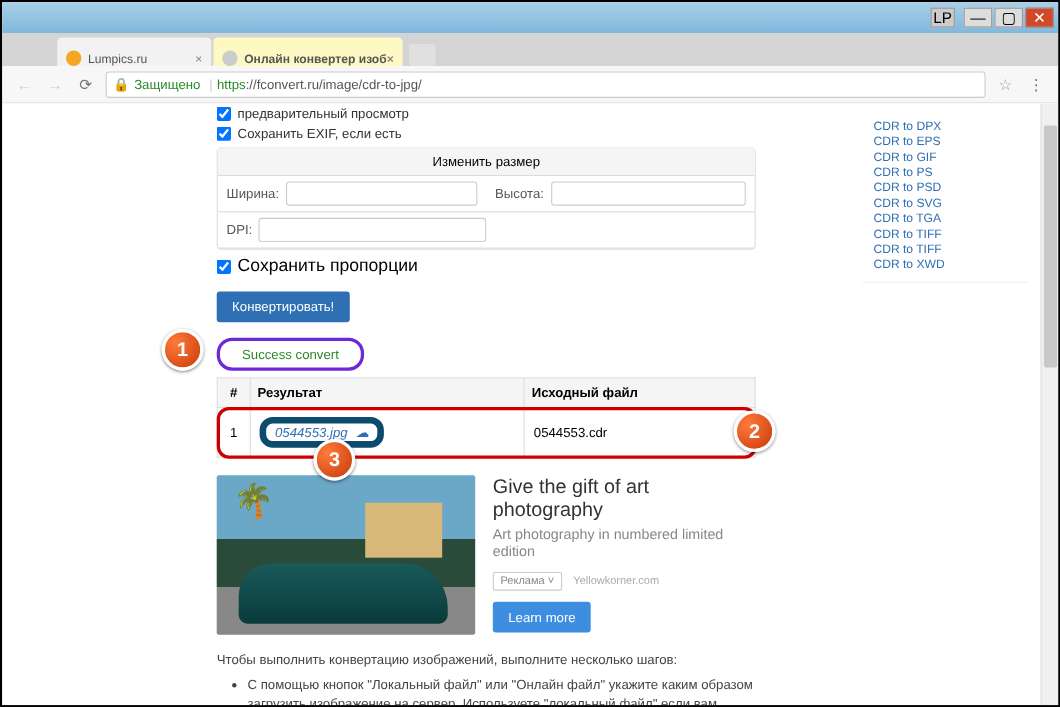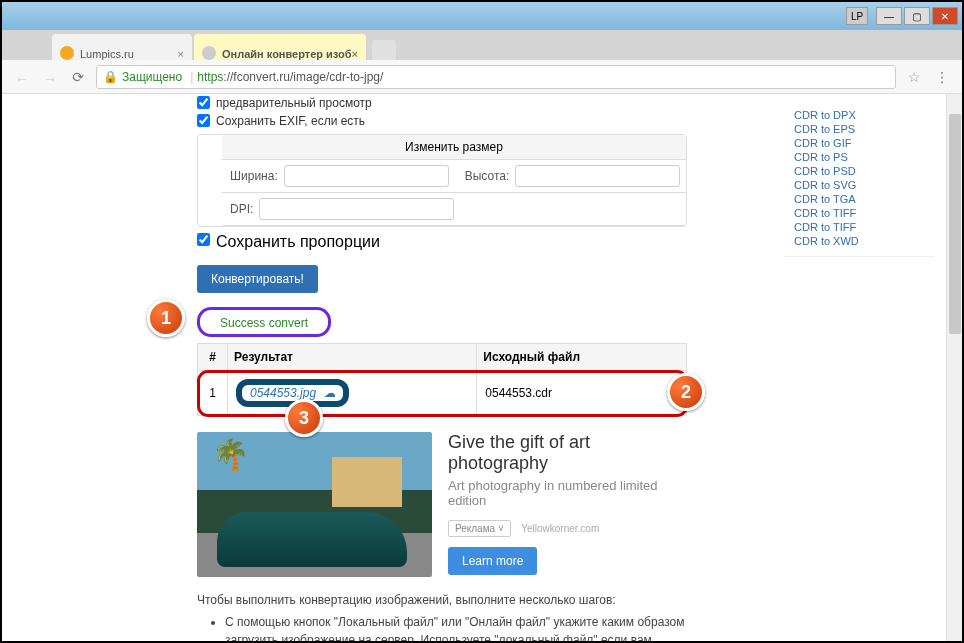--- a/index.html
+++ b/index.html
@@ -1,21 +1,21 @@
 <!DOCTYPE html>
 <html><head>
 <meta charset="utf-8">
 <style>
 * { margin: 0; padding: 0; box-sizing: border-box; font-family: Arial, sans-serif; }
 body { width: 964px; height: 643px; overflow: hidden; background: #fff; border: 2px solid #000; }
 
 
 .titlebar { height: 28px; background: linear-gradient(#a8d0e8, #7fb8dd); display: flex; justify-content: flex-end; align-items: center; padding: 0 4px; }
 .win-btns { display: flex; gap: 2px; }
-.win-btn { width: 26px; height: 18px; background: #ddd; border: 1px solid #999; font-size: 10px; display: flex; align-items: center; justify-content: center; cursor: pointer; }
+.win-btn { width: 26px; height: 18px; background: #ddd; border: 1px solid #999; font-size: 14px; display: flex; align-items: center; justify-content: center; cursor: pointer; }
 .win-btn.user { width: 22px; background: #ccc; margin-right: 6px; }
 .win-btn.close { background: #d04a2a; color: #fff; }
 
 
 .tabstrip { height: 30px; background: #d4d4d4; display: flex; align-items: flex-end; padding-left: 50px; }
 .tab { height: 26px; min-width: 140px; background: #f2f2f2; border-radius: 4px 4px 0 0; display: flex; align-items: flex-end; padding: 0 8px; font-size: 11px; color: #555; margin-right: 2px; position: relative; }
 .tab.active { background: #fef9c3; font-weight: bold; }
 .tab-favicon { width: 14px; height: 14px; border-radius: 50%; margin-right: 6px; }
 .tab-close { margin-left: auto; color: #888; cursor: pointer; }
 .newtab { width: 24px; height: 20px; background: #e0e0e0; border-radius: 3px; margin-left: 4px; }
@@ -32,25 +32,25 @@
 
 
 .content { display: flex; height: calc(100% - 92px); overflow: hidden; background: #fff; }
 .scrolltrack { width: 16px; background: #f0f0f0; border-left: 1px solid #ddd; position: relative; }
 .scrollthumb { position: absolute; top: 20px; left: 2px; width: 12px; height: 220px; background: #c8c8c8; border-radius: 2px; }
 .main { flex: 1; padding: 0 0 0 195px; overflow: hidden; }
 .panel { width: 490px; }
 
 
 .checks { font-size: 12px; color: #333; padding-top: 2px; }
-.chk { display: flex; gap: 6px; margin-bottom: 4px; }
+.chk { display: flex; align-items: center; gap: 6px; margin-bottom: 4px; }
 .chk input { width: 13px; height: 13px; }
 
 
-.resize-box { border: 1px solid #ddd; border-radius: 4px; margin-top: 6px; padding-left: 24px; }
+.resize-box { border: 1px solid #ddd; border-radius: 4px; margin-top: 6px; }
 .resize-hdr { background: #f5f5f5; text-align: center; font-size: 12px; padding: 5px; border-bottom: 1px solid #ddd; }
 .resize-row { display: flex; border-bottom: 1px solid #ddd; }
 .resize-cell { flex: 1; display: flex; align-items: center; padding: 5px 8px; font-size: 12px; color: #555; gap: 6px; }
 .resize-cell input { flex: 1; height: 22px; border: 1px solid #ccc; border-radius: 3px; padding: 0 4px; font-size: 12px; }
 .resize-cell.half { flex: 0.5; }
 
 
 .convert-btn { background: #2f6fb3; color: #fff; border: none; padding: 7px 14px; font-size: 12px; border-radius: 3px; margin-top: 10px; cursor: pointer; }
 
 

